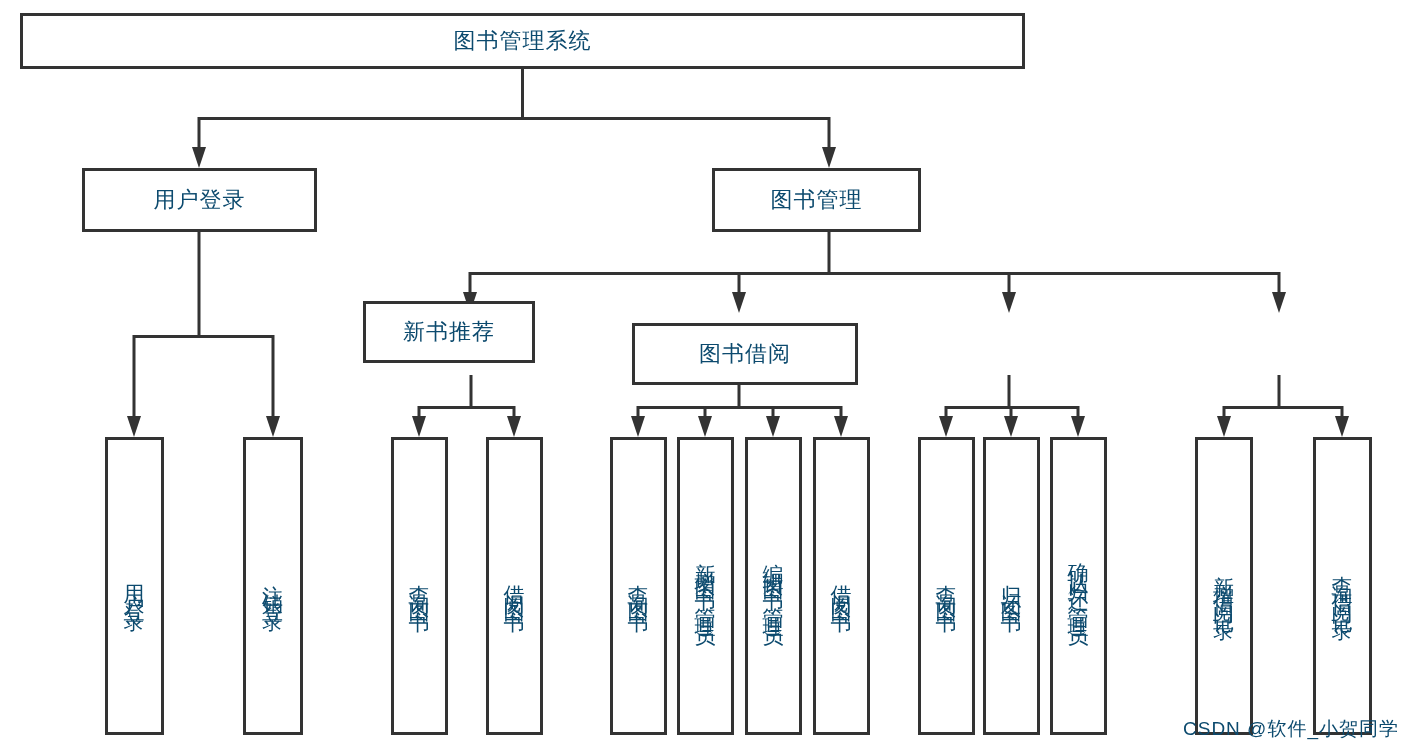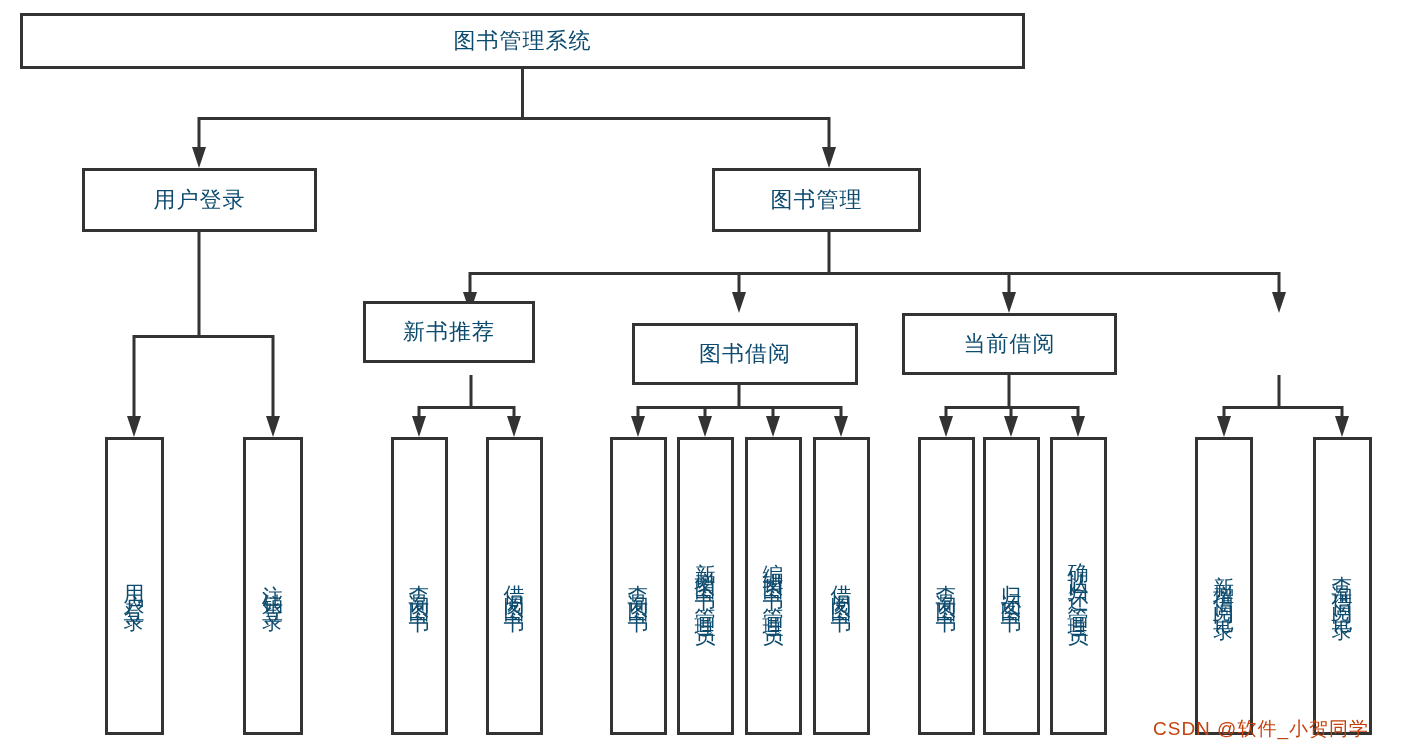--- a/index.html
+++ b/index.html
@@ -11,21 +11,21 @@
   .node{
     position:absolute;box-sizing:border-box;border:3px solid #333333;background:#ffffff;
     display:flex;align-items:center;justify-content:center;color:#0c4a6e;
   }
   .hnode{font-size:22px;letter-spacing:1px;white-space:nowrap;}
   .vnode span{
     writing-mode:vertical-rl;text-orientation:mixed;
     font-size:21px;letter-spacing:9px;line-height:1;white-space:nowrap;
   }
   .watermark{
-    position:absolute;left:1153px;top:716px;font-size:19px;color:#c2410c;
+    position:absolute;left:1183px;top:716px;font-size:19px;color:#0c4a6e;
     letter-spacing:1px;white-space:nowrap;
   }
 </style>
 </head>
 <body>
 
 <div id="canvas">
 
   <svg id="edges" width="1405" height="747" viewBox="0 0 1405 747">
     <g stroke="#333333" stroke-width="3" fill="none">
@@ -67,21 +67,20 @@
     </g>
   </svg>
 
   <div class="node hnode" style="left:20px;top:13px;width:1005px;height:56px;">图书管理系统</div>
 
   <div class="node hnode" style="left:82px;top:168px;width:235px;height:64px;">用户登录</div>
   <div class="node hnode" style="left:712px;top:168px;width:209px;height:64px;">图书管理</div>
 
   <div class="node hnode" style="left:363px;top:301px;width:172px;height:62px;">新书推荐</div>
   <div class="node hnode" style="left:632px;top:313px;width:226px;height:62px;margin-top:10px;">图书借阅</div>
-  <div class="node hnode" style="left:902px;top:313px;width:215px;height:62px;">当前借阅</div>
 
   <div class="node vnode" style="left:105px;top:437px;width:59px;height:298px;">
     <span>用户登录</span>
   </div>
   <div class="node vnode" style="left:243px;top:437px;width:60px;height:298px;">
     <span>注销登录</span>
   </div>
 
   <div class="node vnode" style="left:391px;top:437px;width:57px;height:298px;">
     <span>查询图书</span>

